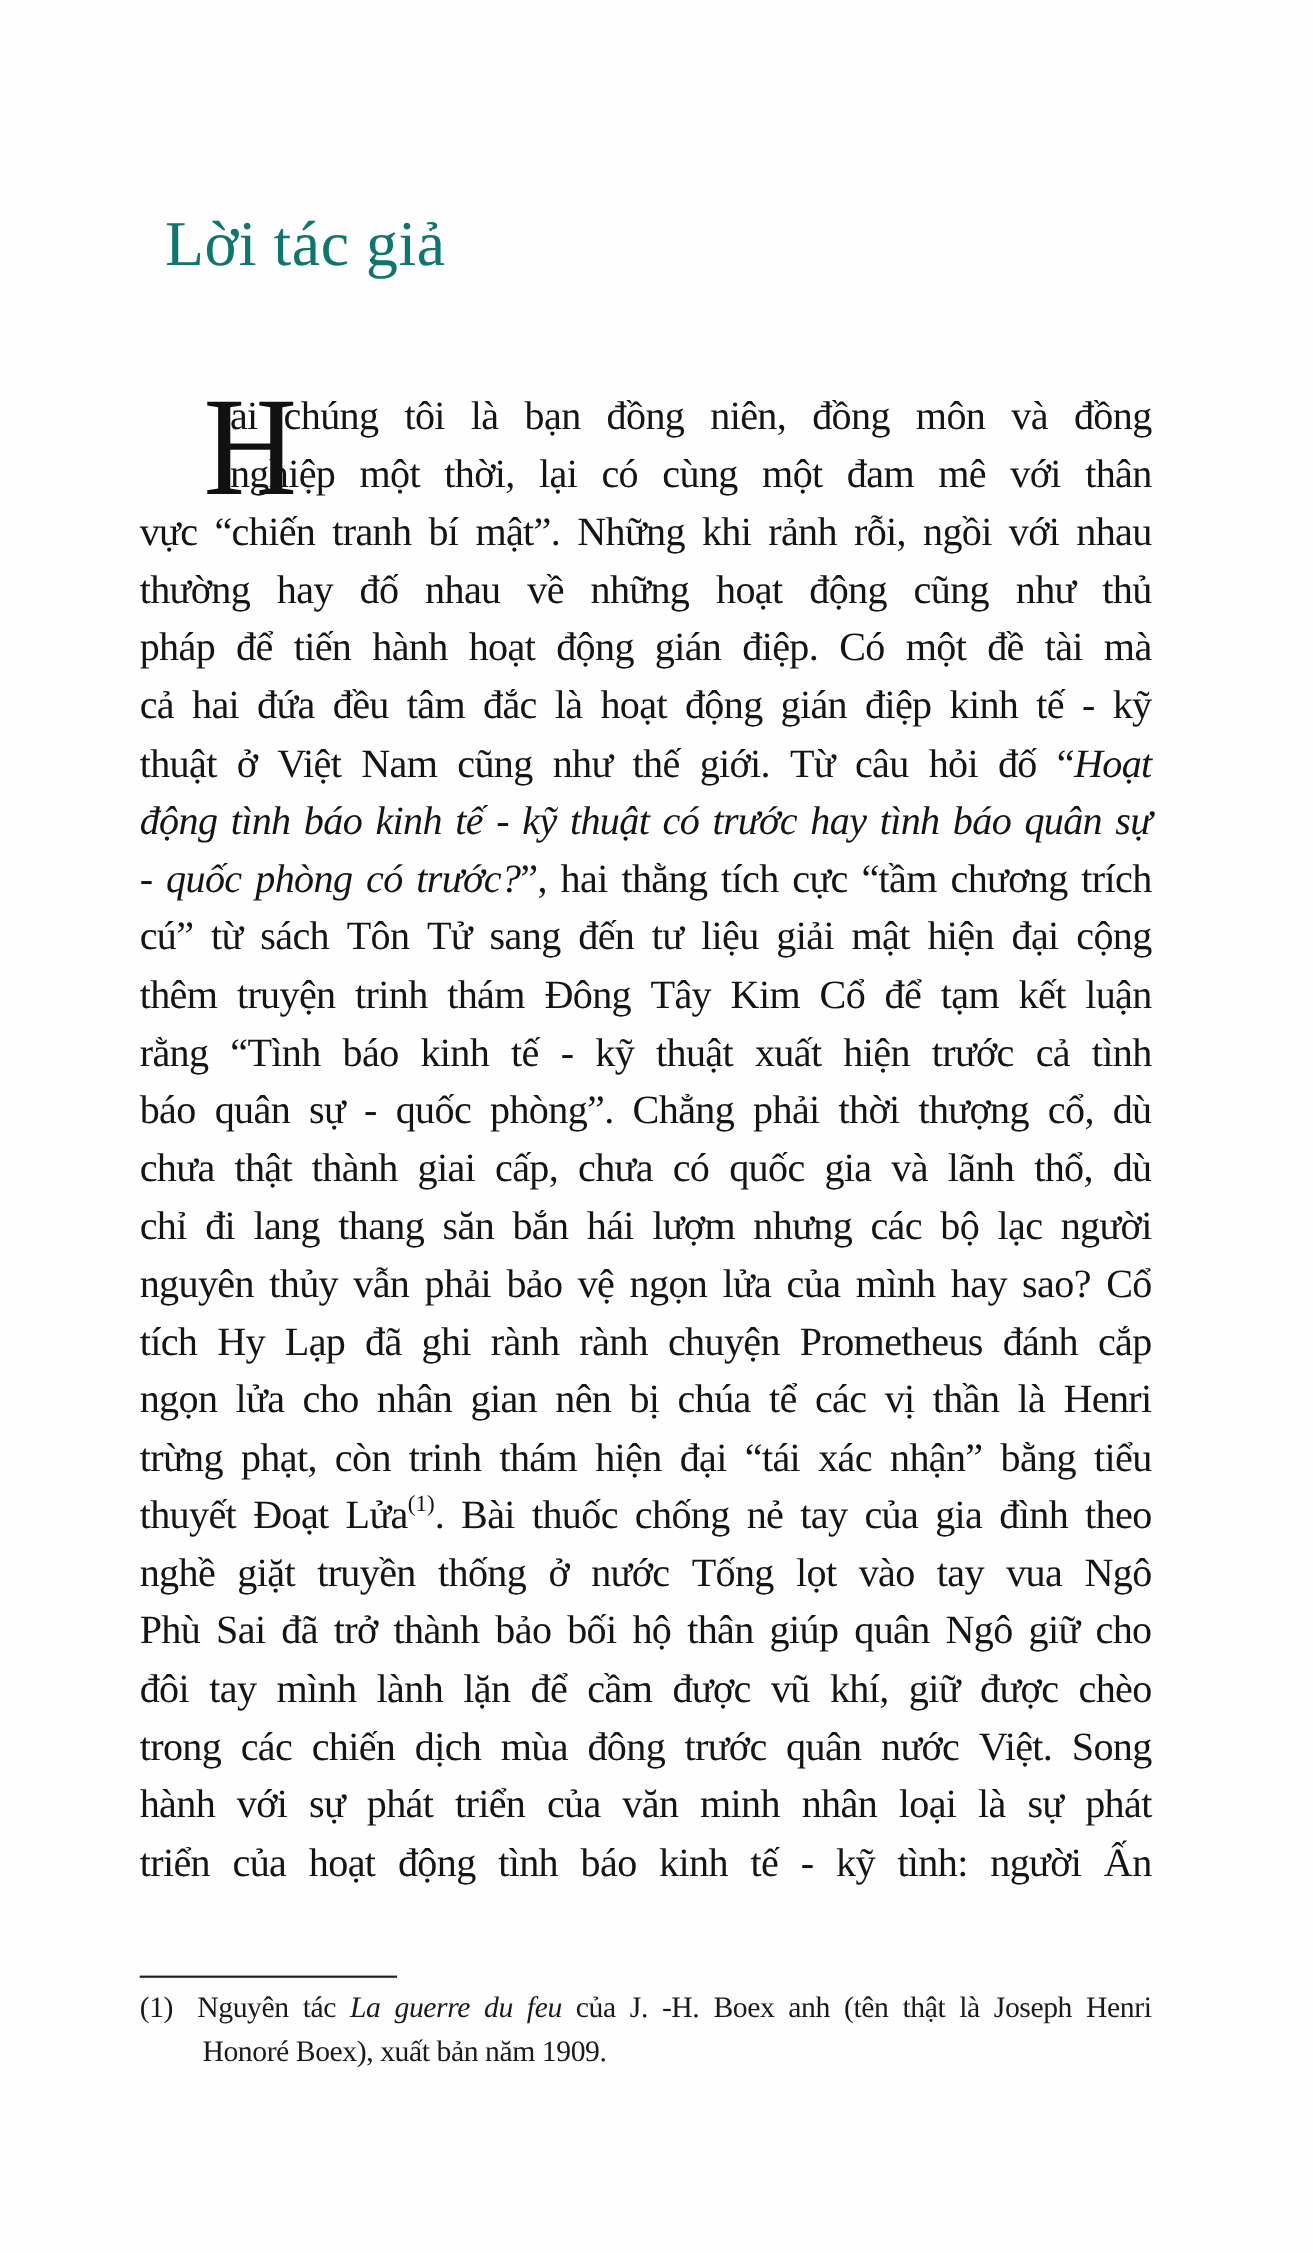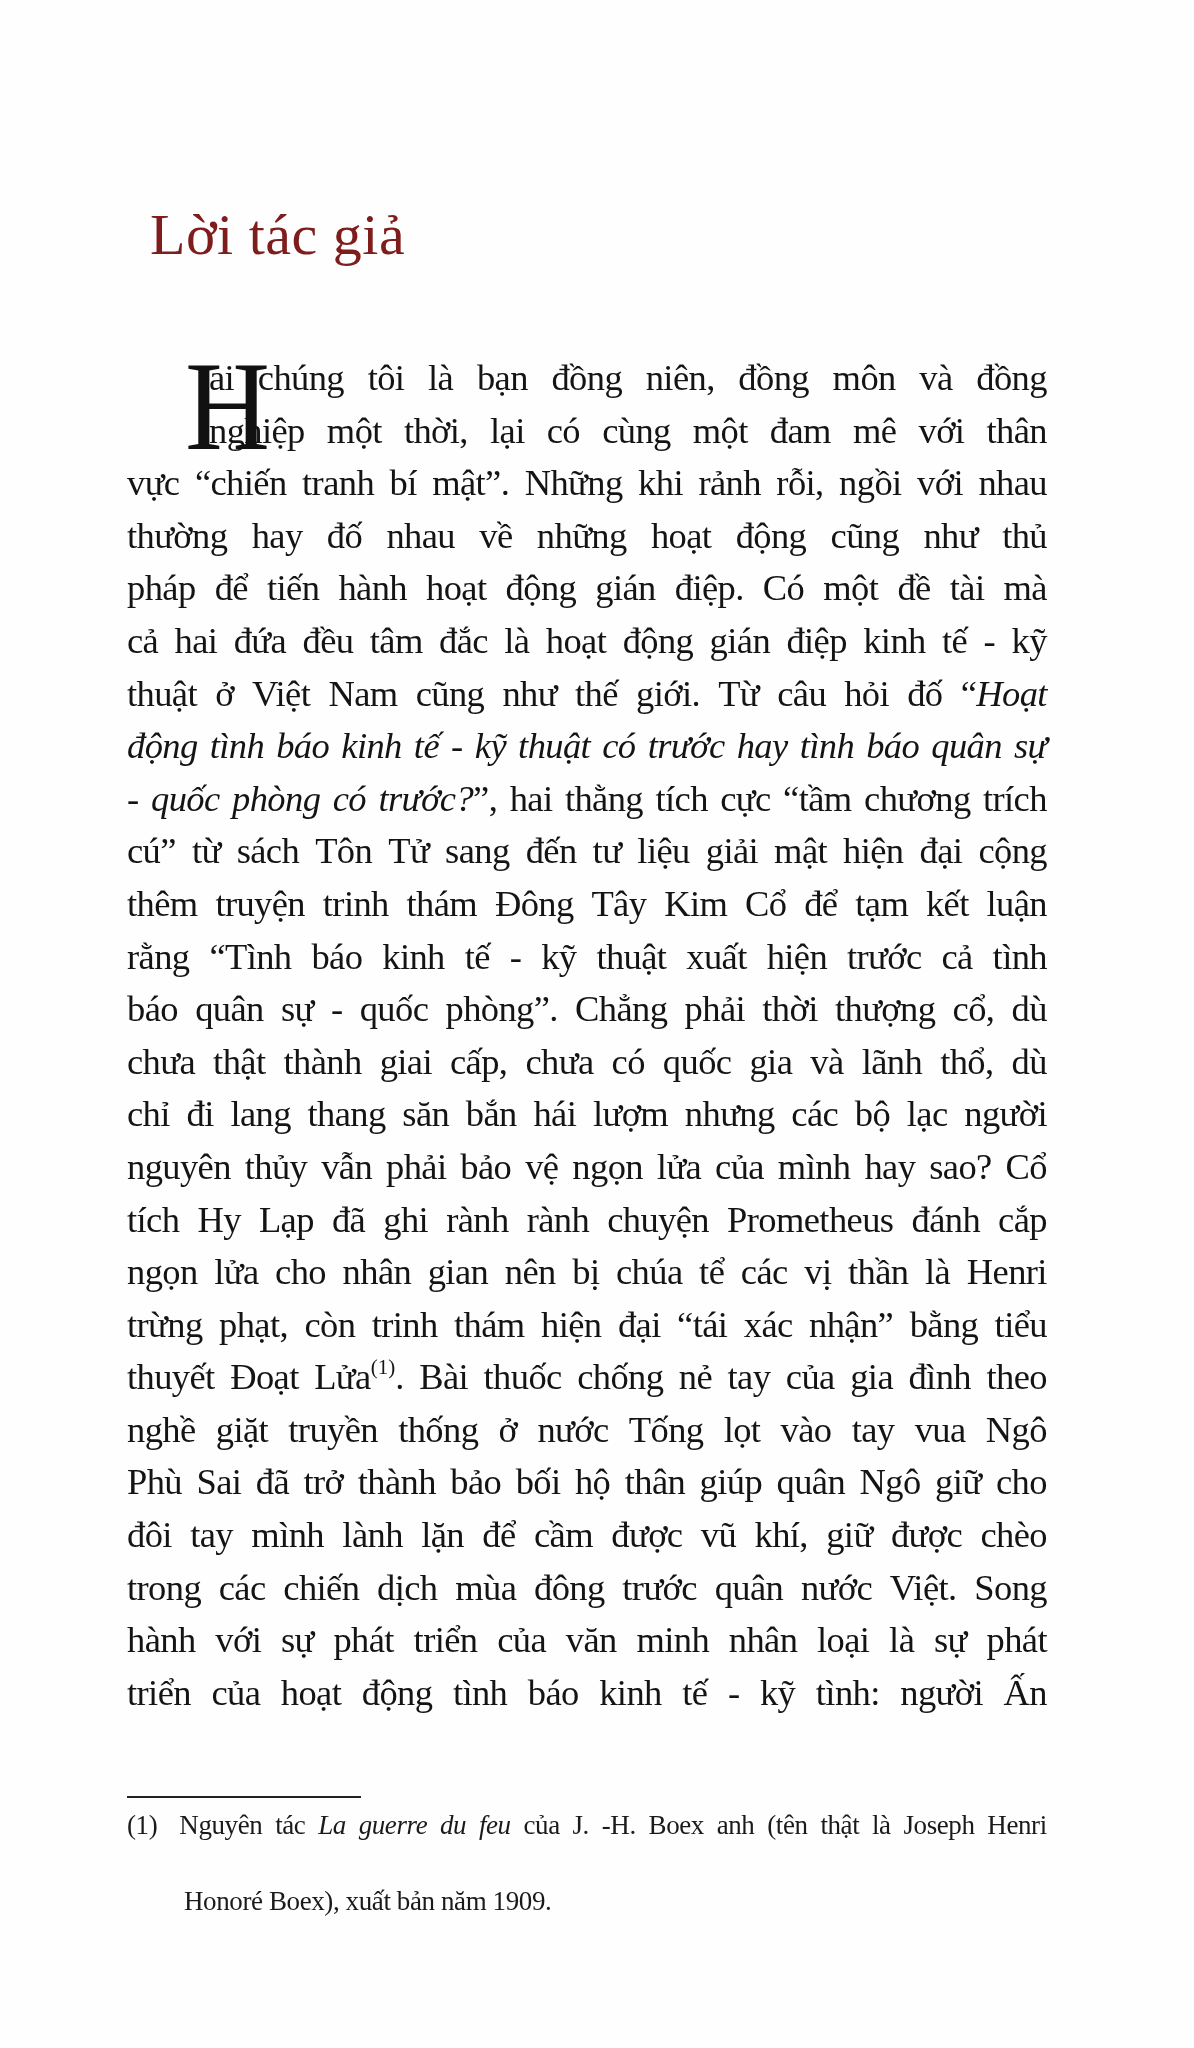--- a/index.html
+++ b/index.html
@@ -18,26 +18,26 @@
     .page {
       position: absolute;
       left: 0; top: 0;
       width: 1194px;
       height: 2048px;
       background: #fefefe;
     }
     .title {
       position: absolute;
       left: 150px;
-      top: 200px;
+      top: 187px;
       font-size: 58px;
       line-height: 70px;
       font-weight: normal;
       letter-spacing: 0.5px;
-      color: #7f1d1d;
+      color: #0f766e;
       margin: 0;
     }
     .body-text {
       position: absolute;
       left: 127px;
       top: 352px;
       width: 920px;
     }
     .line {
       display: block;
@@ -101,21 +101,20 @@
     .fn-row {
       display: flex;
       justify-content: space-between;
       white-space: nowrap;
       letter-spacing: -0.4px;
     }
     .fn-row2 {
       padding-left: 57px;
       white-space: nowrap;
       letter-spacing: -0.4px;
-      margin-top: 36px;
     }
   </style>
 </head>
 <body>
 
 <div class="page">
 
   <h1 class="title">Lời tác giả</h1>
 
   <div class="body-text">

